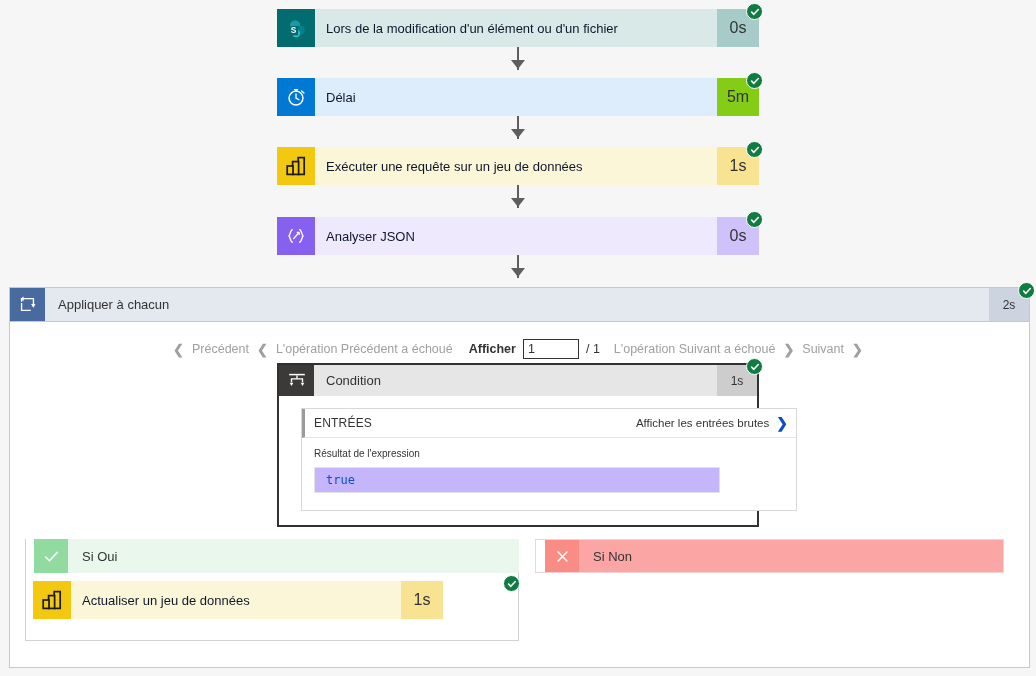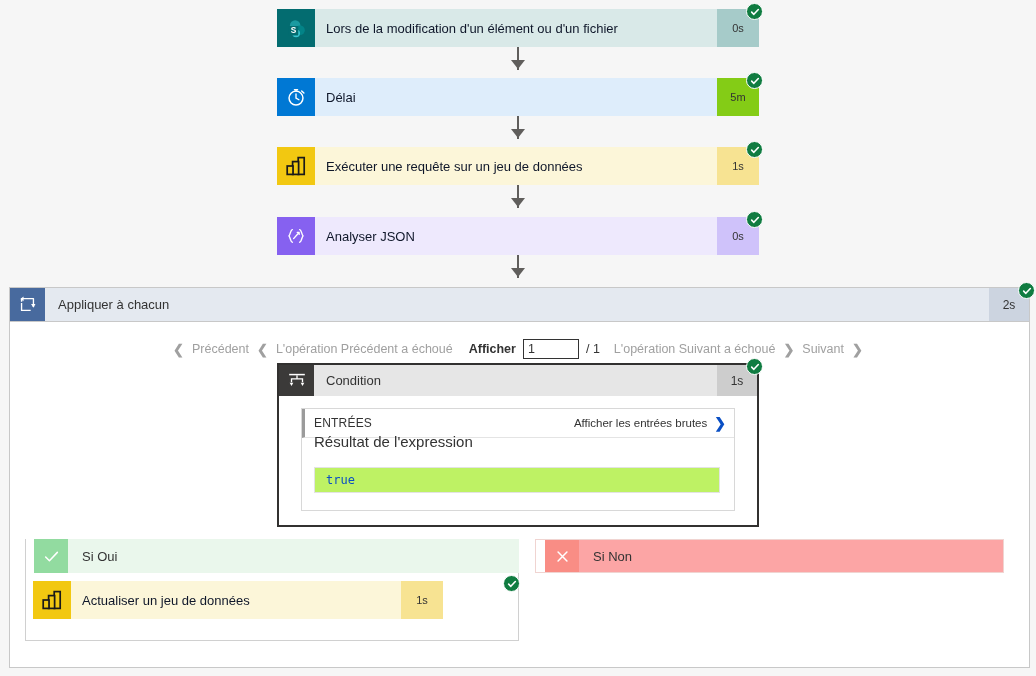--- a/index.html
+++ b/index.html
@@ -42,21 +42,21 @@
     color: #0f172a;
     overflow: hidden;
     white-space: nowrap;
   }
   .card-duration {
     width: 42px;
     min-width: 42px;
     display: flex;
     align-items: center;
     justify-content: center;
-    font-size: 11px;
+    font-size: 16px;
     color: #333333;
   }
 
   
   .c-sharepoint .card-icon   { background: #036c70; }
   .c-sharepoint .card-title  { background: #d9e9e8; }
   .c-sharepoint .card-duration { background: #a6cbc9; }
 
   .c-delay .card-icon        { background: #0078d4; }
   .c-delay .card-title       { background: #deedfb; }
@@ -237,21 +237,21 @@
     align-items: center;
     justify-content: center;
     font-size: 12px;
     background: #cdcdcd;
     color: #333333;
   }
   #inputs-panel {
     position: absolute;
     left: 22px;
     top: 43px;
-    width: 434px;
+    width: 496px;
     height: 103px;
     border: 1px solid #d8d8d8;
     box-sizing: border-box;
     background: #ffffff;
   }
   #inputs-header {
     height: 29px;
     border-bottom: 1px solid #e4e4e4;
     border-left: 3px solid #9b9b9b;
     box-sizing: border-box;
@@ -272,36 +272,36 @@
   }
   #inputs-header .raw-chevron {
     color: #0a4fc4;
     font-size: 14px;
     font-weight: bold;
     line-height: 1;
   }
   #expr-label {
     position: absolute;
     left: 12px;
-    top: 24px;
-    font-size: 15px;
+    top: 39px;
+    font-size: 10px;
     color: #333333;
   }
   #expr-value-box {
     position: absolute;
     left: 12px;
     top: 58px;
     width: 406px;
     height: 26px;
     border: 1px solid #e3e3e3;
     box-sizing: border-box;
     display: flex;
     align-items: center;
     padding-left: 11px;
-    background: #bef264;
+    background: #c4b5fd;
   }
   #expr-value-box span {
     font-family: "DejaVu Sans Mono", monospace;
     font-size: 12px;
     color: #0b4fc4;
   }
 
   
   .branch-box {
     position: absolute;

